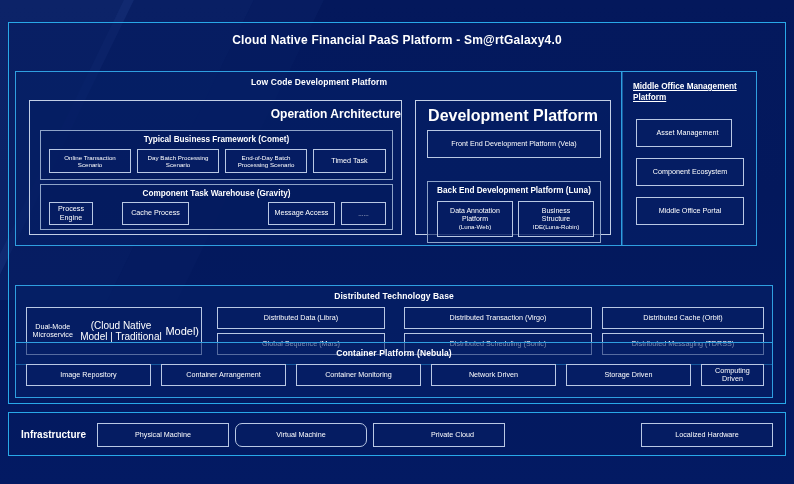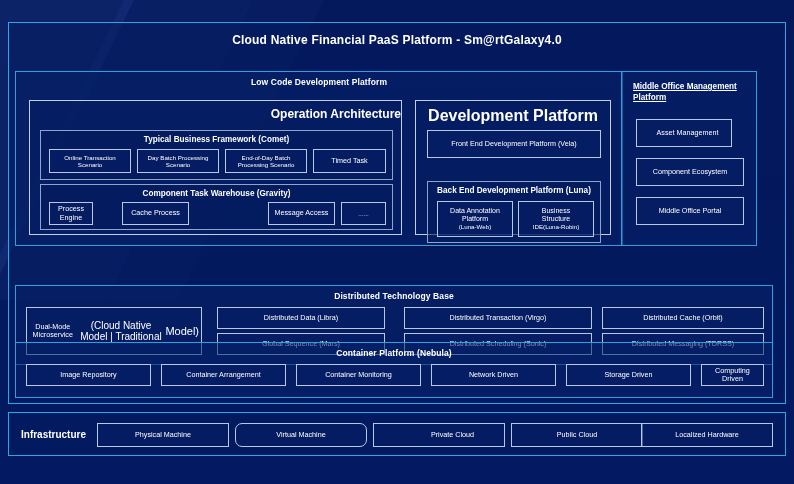--- a/index.html
+++ b/index.html
@@ -276,16 +276,15 @@
       <div class="box small" style="left:550px; top:21px; width:125px; height:22px;">Storage Driven</div>
       <div class="box small" style="left:685px; top:21px; width:63px; height:22px;">Computing Driven</div>
     </div>
   </div>
 
   <div id="infrastructure">
     <div class="infra-label">Infrastructure</div>
     <div class="box small" style="left:88px; top:10px; width:132px; height:24px;">Physical Machine</div>
     <div class="box small" style="left:226px; top:10px; width:132px; height:24px;border-radius:7px;">Virtual Machine</div>
     <div class="box small" style="left:364px; top:10px; width:132px; height:24px;padding-left:29px;">Private Cloud</div>
-    <div class="box small" style="left:502px; top:10px; width:132px; height:24px;">Public Cloud</div>
     <div class="box small" style="left:632px; top:10px; width:132px; height:24px;">Localized Hardware</div>
   </div>
 </div>
 
 </body></html>

